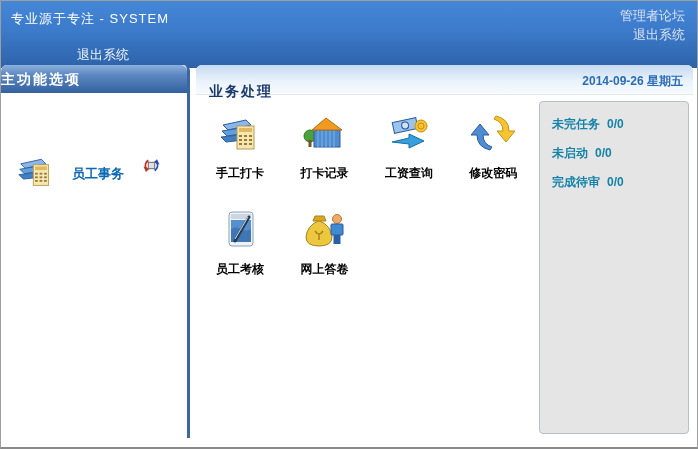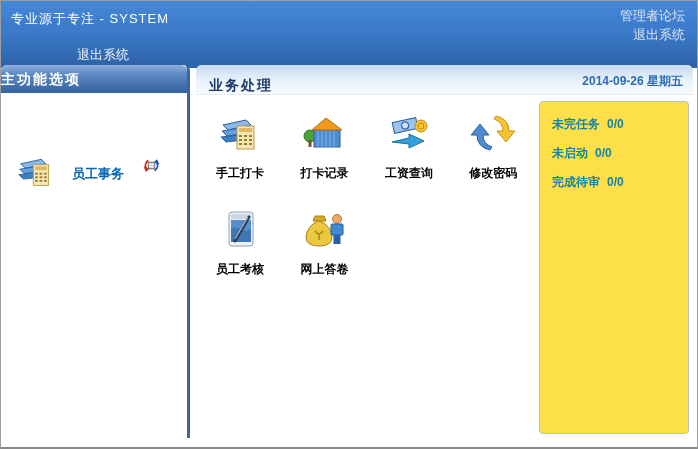--- a/index.html
+++ b/index.html
@@ -45,35 +45,35 @@
   .main{
     position:absolute;left:195px;top:64px;width:497px;height:374px;
     background:#ffffff;border-radius:6px 6px 0 0;
   }
   .main-header{
     position:relative;height:29px;
     background:linear-gradient(180deg,#c6daf0 0%,#e9f2fb 55%,#f7fbfe 100%);
     border-radius:6px 6px 0 0;border-bottom:1px solid #e3e9f0;
   }
   .main-title{
-    position:absolute;left:13px;top:12px;
+    position:absolute;left:13px;top:18px;
     font-size:14px;font-weight:bold;color:#1b3a6b;letter-spacing:2px;
   }
   .main-date{position:absolute;right:10px;top:8px;font-size:12px;font-weight:bold;color:#2b6cb8;text-align:right;}
   .modules{position:absolute;left:4px;top:42px;width:336px;}
   .module{
     display:inline-block;width:80px;height:96px;vertical-align:top;
     text-align:center;cursor:pointer;
   }
   .module .mico{display:block;margin:6px auto 10px auto;width:44px;height:40px;}
   .module .mlabel{font-size:12px;font-weight:bold;color:#000000;}
   
   .status-panel{
     position:absolute;left:343px;top:36px;width:148px;height:331px;
-    border:1px solid #b9bfc6;border-radius:4px;background:#fde047;
+    border:1px solid #b9bfc6;border-radius:4px;background:#e5e5e5;
     box-sizing:content-box;padding:0;
   }
   .status-row{height:29px;line-height:29px;padding-left:12px;cursor:pointer;}
   .status-row:first-child{margin-top:6px;}
   .status-row span{font-size:12px;font-weight:bold;color:#1583a8;}
   .status-row .sval{margin-left:7px;}
 </style>
 </head>
 <body>
 

